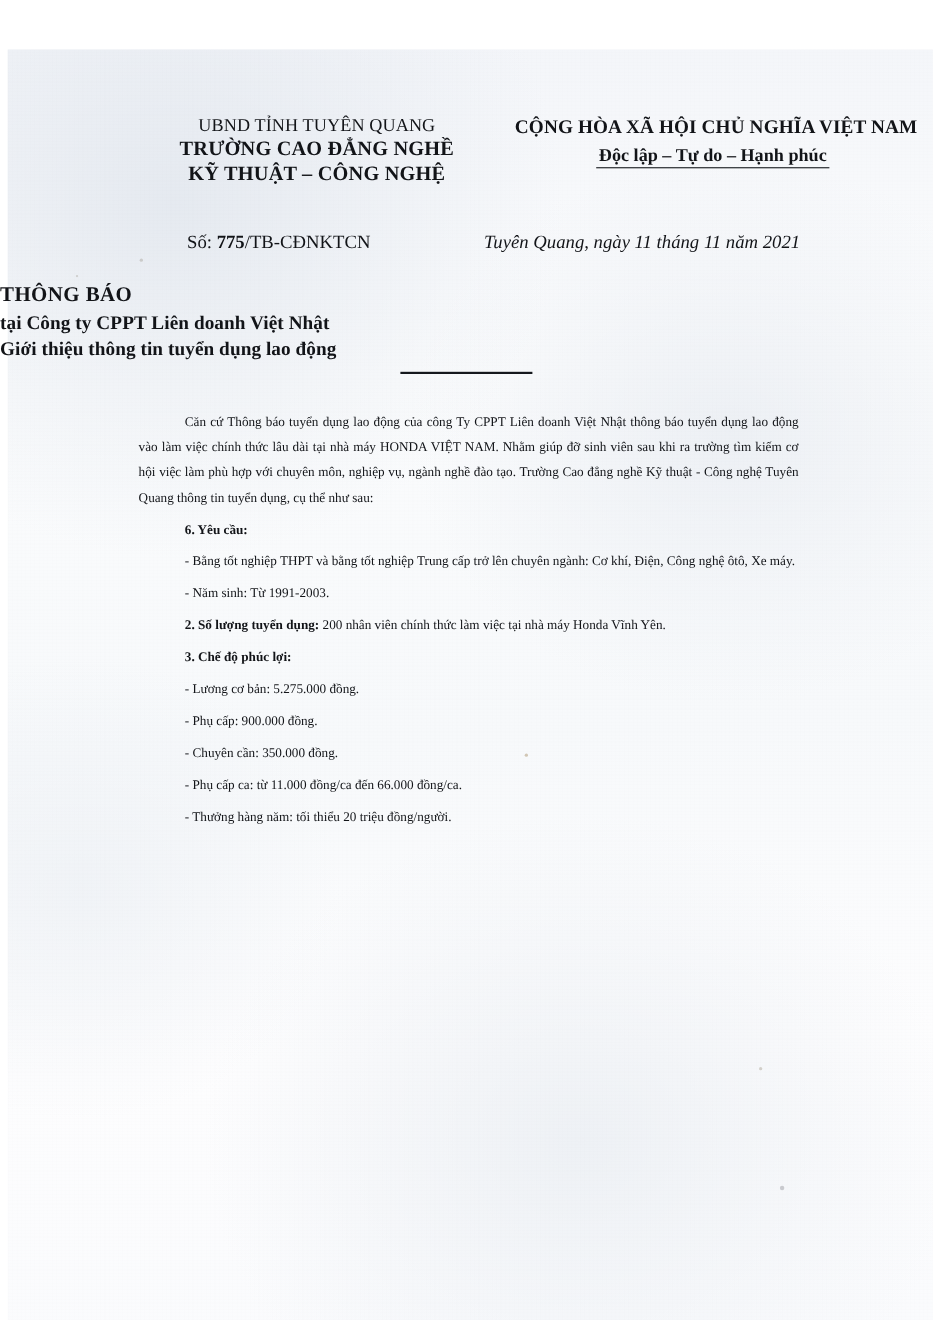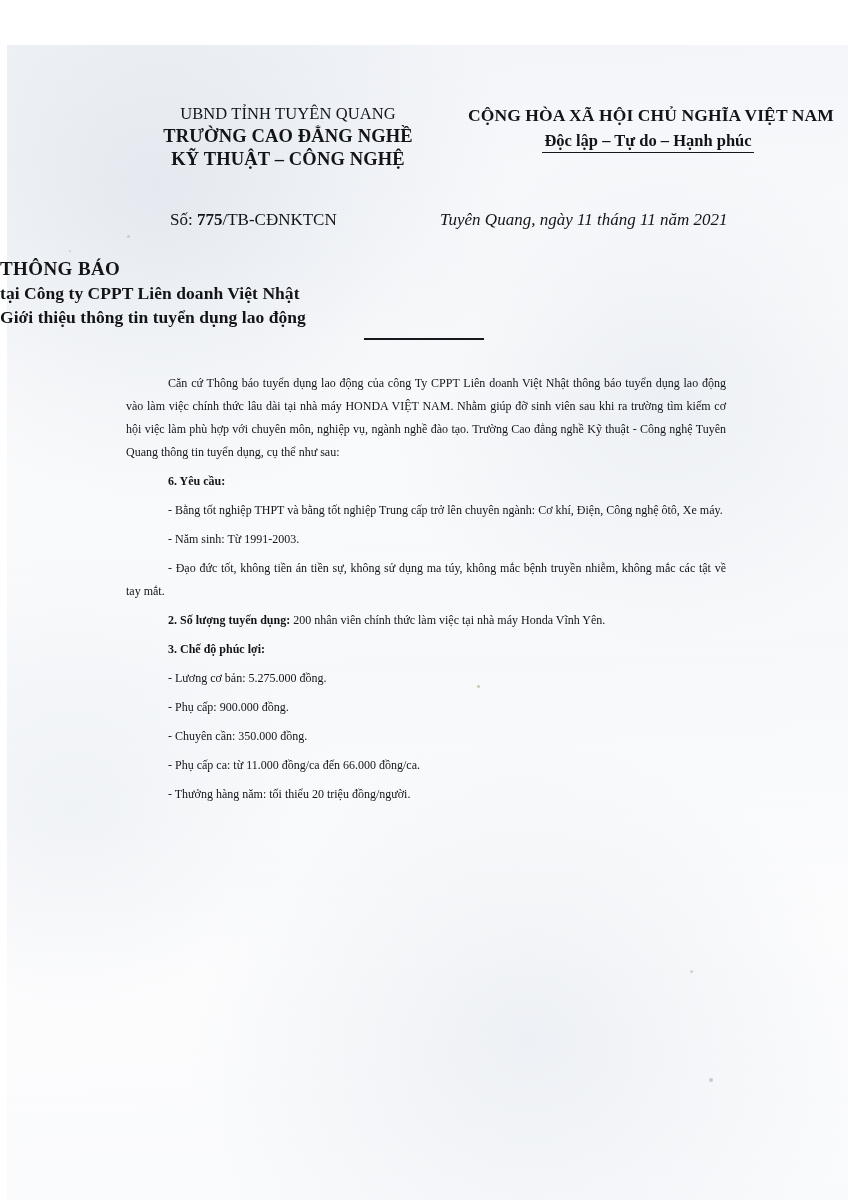--- a/index.html
+++ b/index.html
@@ -224,21 +224,20 @@
     <div id="title-rule"></div>
   </div>
 
   <div id="content">
 
     <p class="para indent">Căn cứ Thông báo tuyển dụng lao động của công Ty CPPT Liên doanh Việt Nhật thông báo tuyển dụng lao động vào làm việc chính thức lâu dài tại nhà máy HONDA VIỆT NAM. Nhằm giúp đỡ sinh viên sau khi ra trường tìm kiếm cơ hội việc làm phù hợp với chuyên môn, nghiệp vụ, ngành nghề đào tạo. Trường Cao đẳng nghề Kỹ thuật - Công nghệ Tuyên Quang thông tin tuyển dụng, cụ thể như sau:</p>
 
     <p class="heading"><span>6. Yêu cầu:</span><span class="rest"></span></p>
     <p class="bullet">- Bằng tốt nghiệp THPT và  bằng tốt nghiệp Trung cấp trở lên chuyên ngành: Cơ khí, Điện, Công nghệ ôtô, Xe máy.</p>
     <p class="bullet">- Năm sinh: Từ 1991-2003.</p>
-    <p class="bullet">- Đạo đức tốt, không tiền án tiền sự, không sử dụng ma túy, không mắc bệnh truyền nhiễm, không mắc các tật về tay mắt.</p>
 
     <p class="heading"><span>2. Số lượng tuyển dụng:</span><span class="rest"> 200 nhân viên chính thức làm việc tại nhà máy Honda Vĩnh Yên.</span></p>
 
     <p class="heading"><span>3. Chế độ phúc lợi:</span><span class="rest"></span></p>
     <p class="bullet">- Lương cơ bản: 5.275.000 đồng.</p>
     <p class="bullet">- Phụ cấp: 900.000 đồng.</p>
     <p class="bullet">- Chuyên cần: 350.000 đồng.</p>
     <p class="bullet">- Phụ cấp ca: từ 11.000 đồng/ca đến 66.000 đồng/ca.</p>
     <p class="bullet">- Thưởng hàng năm:  tối thiểu 20 triệu đồng/người.</p>
 

